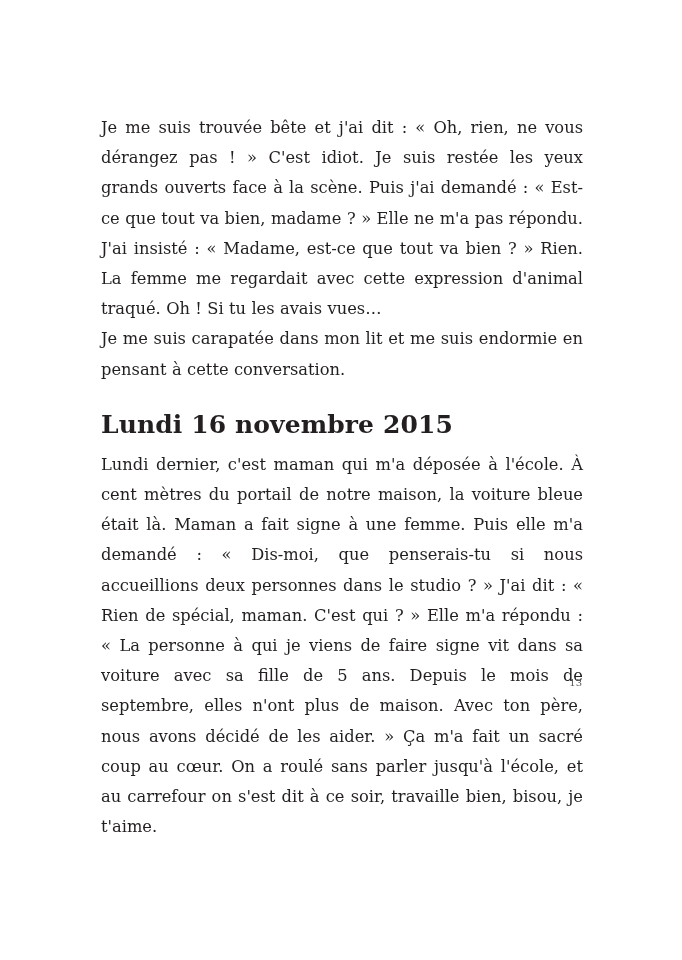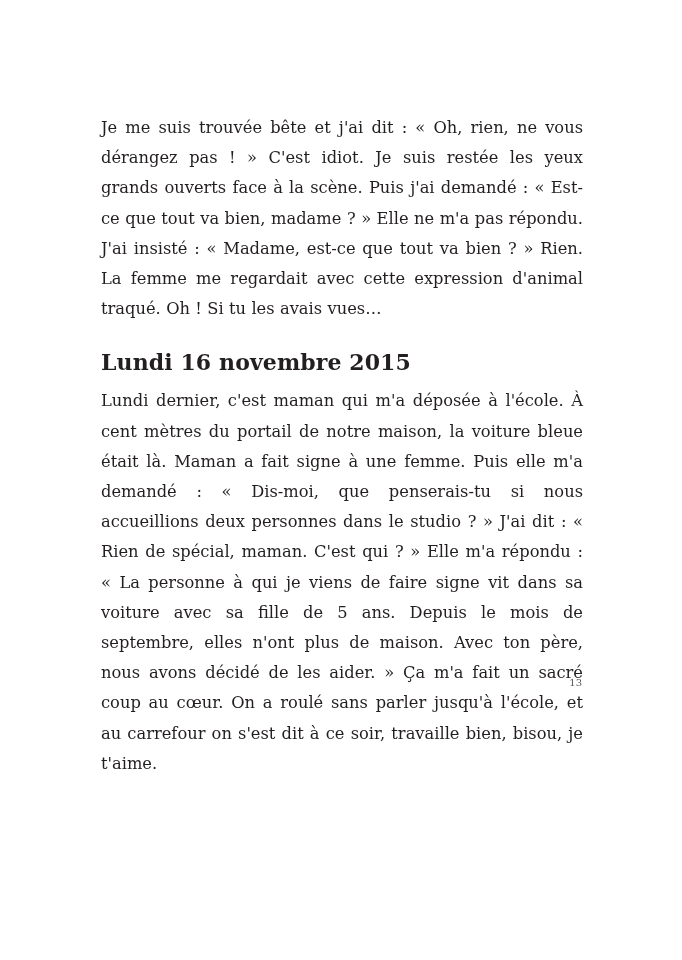--- a/index.html
+++ b/index.html
@@ -37,21 +37,21 @@
     text-justify: inter-word;
     color: #231f20;
     letter-spacing: 0.0px;
     word-spacing: 0.2px;
   }
   p.para.no-justify-last {
     text-align-last: left;
   }
   .section-heading {
     margin: 0;
-    font-size: 22px;
+    font-size: 25px;
     font-weight: bold;
     color: #231f20;
     letter-spacing: 0.1px;
   }
   .gap-before-heading {
     height: 25px;
   }
   .gap-after-heading {
     height: 11px;
   }
@@ -65,20 +65,21 @@
   }
 </style>
 </head>
 <body>
 
 <div class="page">
   <div class="content">
 
     <p class="para">Je me suis trouvée bête et j'ai dit : « Oh, rien, ne vous dérangez pas ! » C'est idiot. Je suis restée les yeux grands ouverts face à la scène. Puis j'ai demandé : « Est-ce que tout va bien, madame ? » Elle ne m'a pas répondu. J'ai insisté : « Madame, est-ce que tout va bien ? » Rien. La femme me regardait avec cette expression d'animal traqué. Oh ! Si tu les avais vues…</p>
 
+    <p class="para no-justify-last">Je me suis carapatée dans mon lit et me suis endormie en pensant à cette conversation.</p>
 
     <div class="gap-before-heading"></div>
 
     <h2 class="section-heading">Lundi 16 novembre 2015</h2>
 
     <div class="gap-after-heading"></div>
 
     <p class="para no-justify-last">Lundi dernier, c'est maman qui m'a déposée à l'école. À cent mètres du portail de notre maison, la voiture bleue était là. Maman a fait signe à une femme. Puis elle m'a demandé : « Dis-moi, que penserais-tu si nous accueillions deux personnes dans le studio ? » J'ai dit : « Rien de spécial, maman. C'est qui ? » Elle m'a répondu : « La personne à qui je viens de faire signe vit dans sa voiture avec sa fille de 5 ans. Depuis le mois de septembre, elles n'ont plus de maison. Avec ton père, nous avons décidé de les aider. » Ça m'a fait un sacré coup au cœur. On a roulé sans parler jusqu'à l'école, et au carrefour on s'est dit à ce soir, travaille bien, bisou, je t'aime.</p>
 
   </div>

